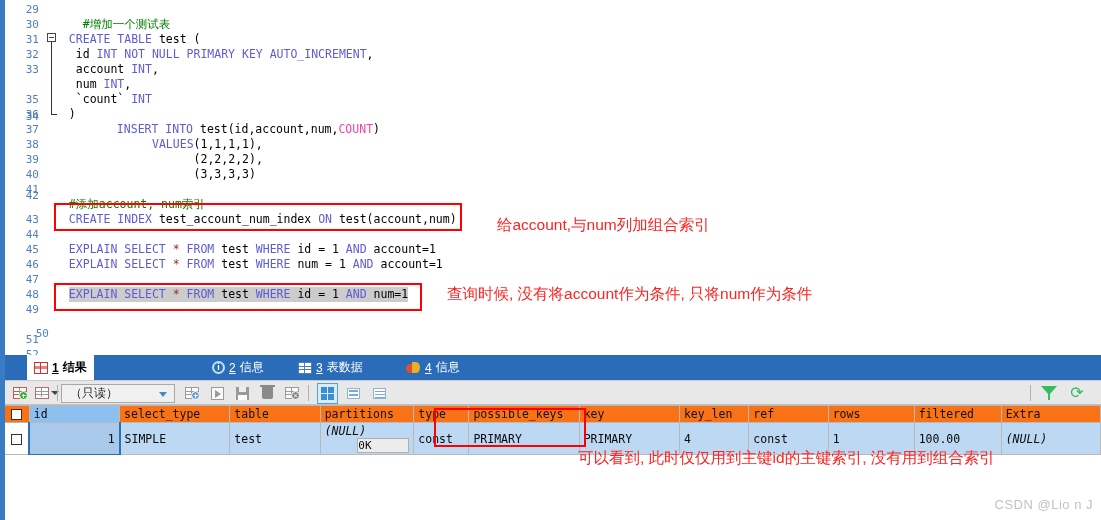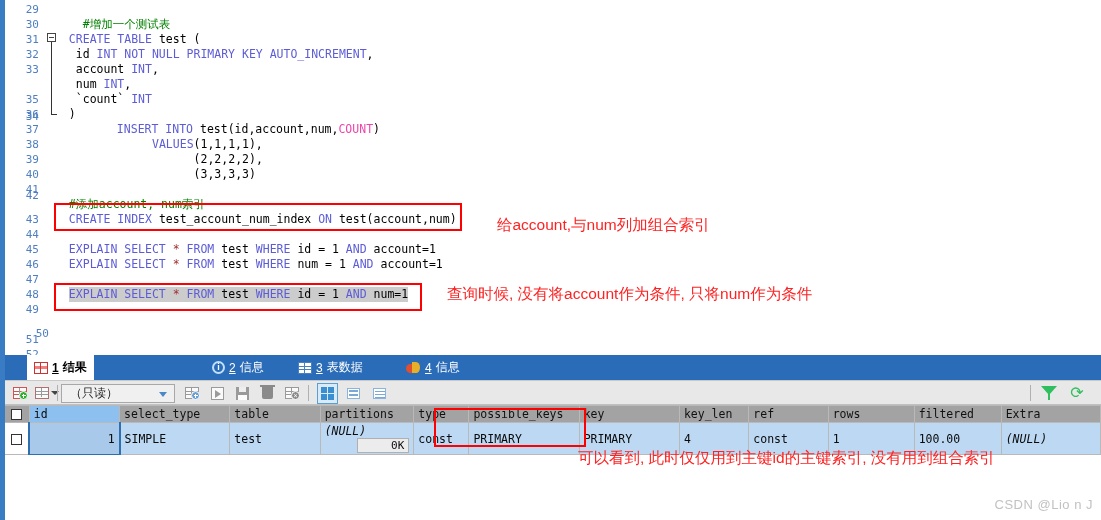--- a/index.html
+++ b/index.html
@@ -401,21 +401,21 @@
     padding: 1px 4px;
     height: 17px;
     box-sizing: border-box;
     border-right: 1px solid #b9b9b9;
     border-bottom: 1px solid #b9b9b9;
     overflow: hidden;
     white-space: nowrap;
     font-weight: normal;
   }
   #grid-table th {
-    background: #a3a3a3;
+    background: #f97316;
     color: #111;
     border-top: 1px solid #b9b9b9;
   }
   #grid-table th.hsel {
     background: #8dc0ef;
     color: #0a0a0a;
   }
   #grid-table td {
     background: #bcd8f2;
     color: #0a0a0a;
@@ -439,21 +439,20 @@
   }
   .null { font-style: italic; }
   .numcell { text-align: right; }
   .okbtn {
     display: inline-block;
     float: right;
     width: 52px;
     background: #ececec;
     border: 1px solid #b0b0b0;
     box-sizing: border-box;
-    text-align: right;
     padding-right: 4px;
     font-size: 11px;
     line-height: 13px;
   }
   #watermark {
     position: absolute;
     right: 8px; bottom: 8px;
     color: #c2c2c2;
     font-size: 13px;
     font-family: "Liberation Sans", sans-serif;

